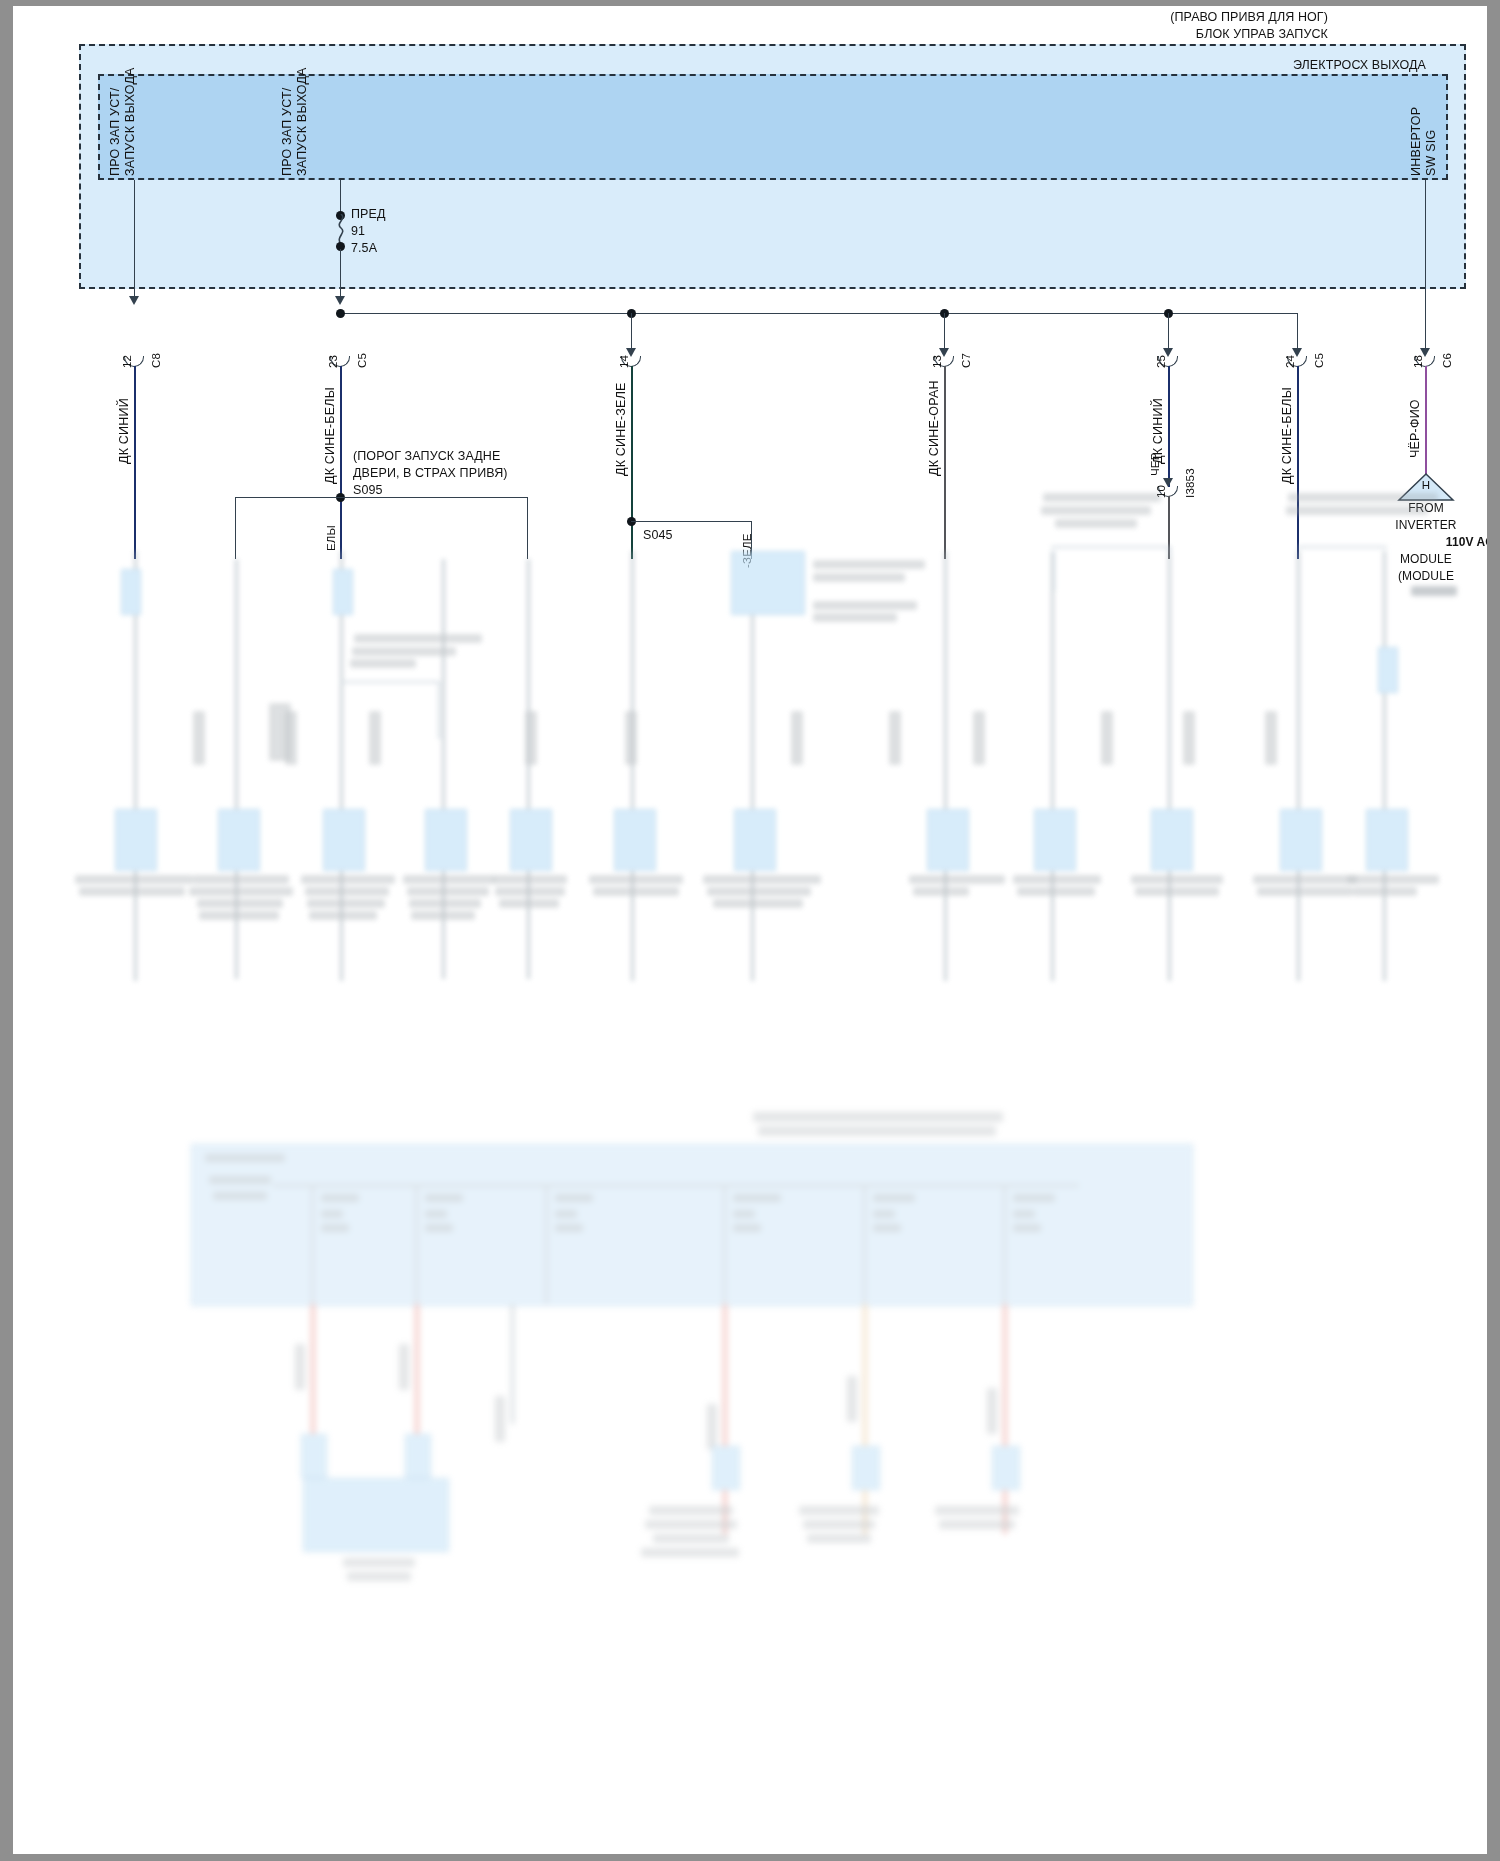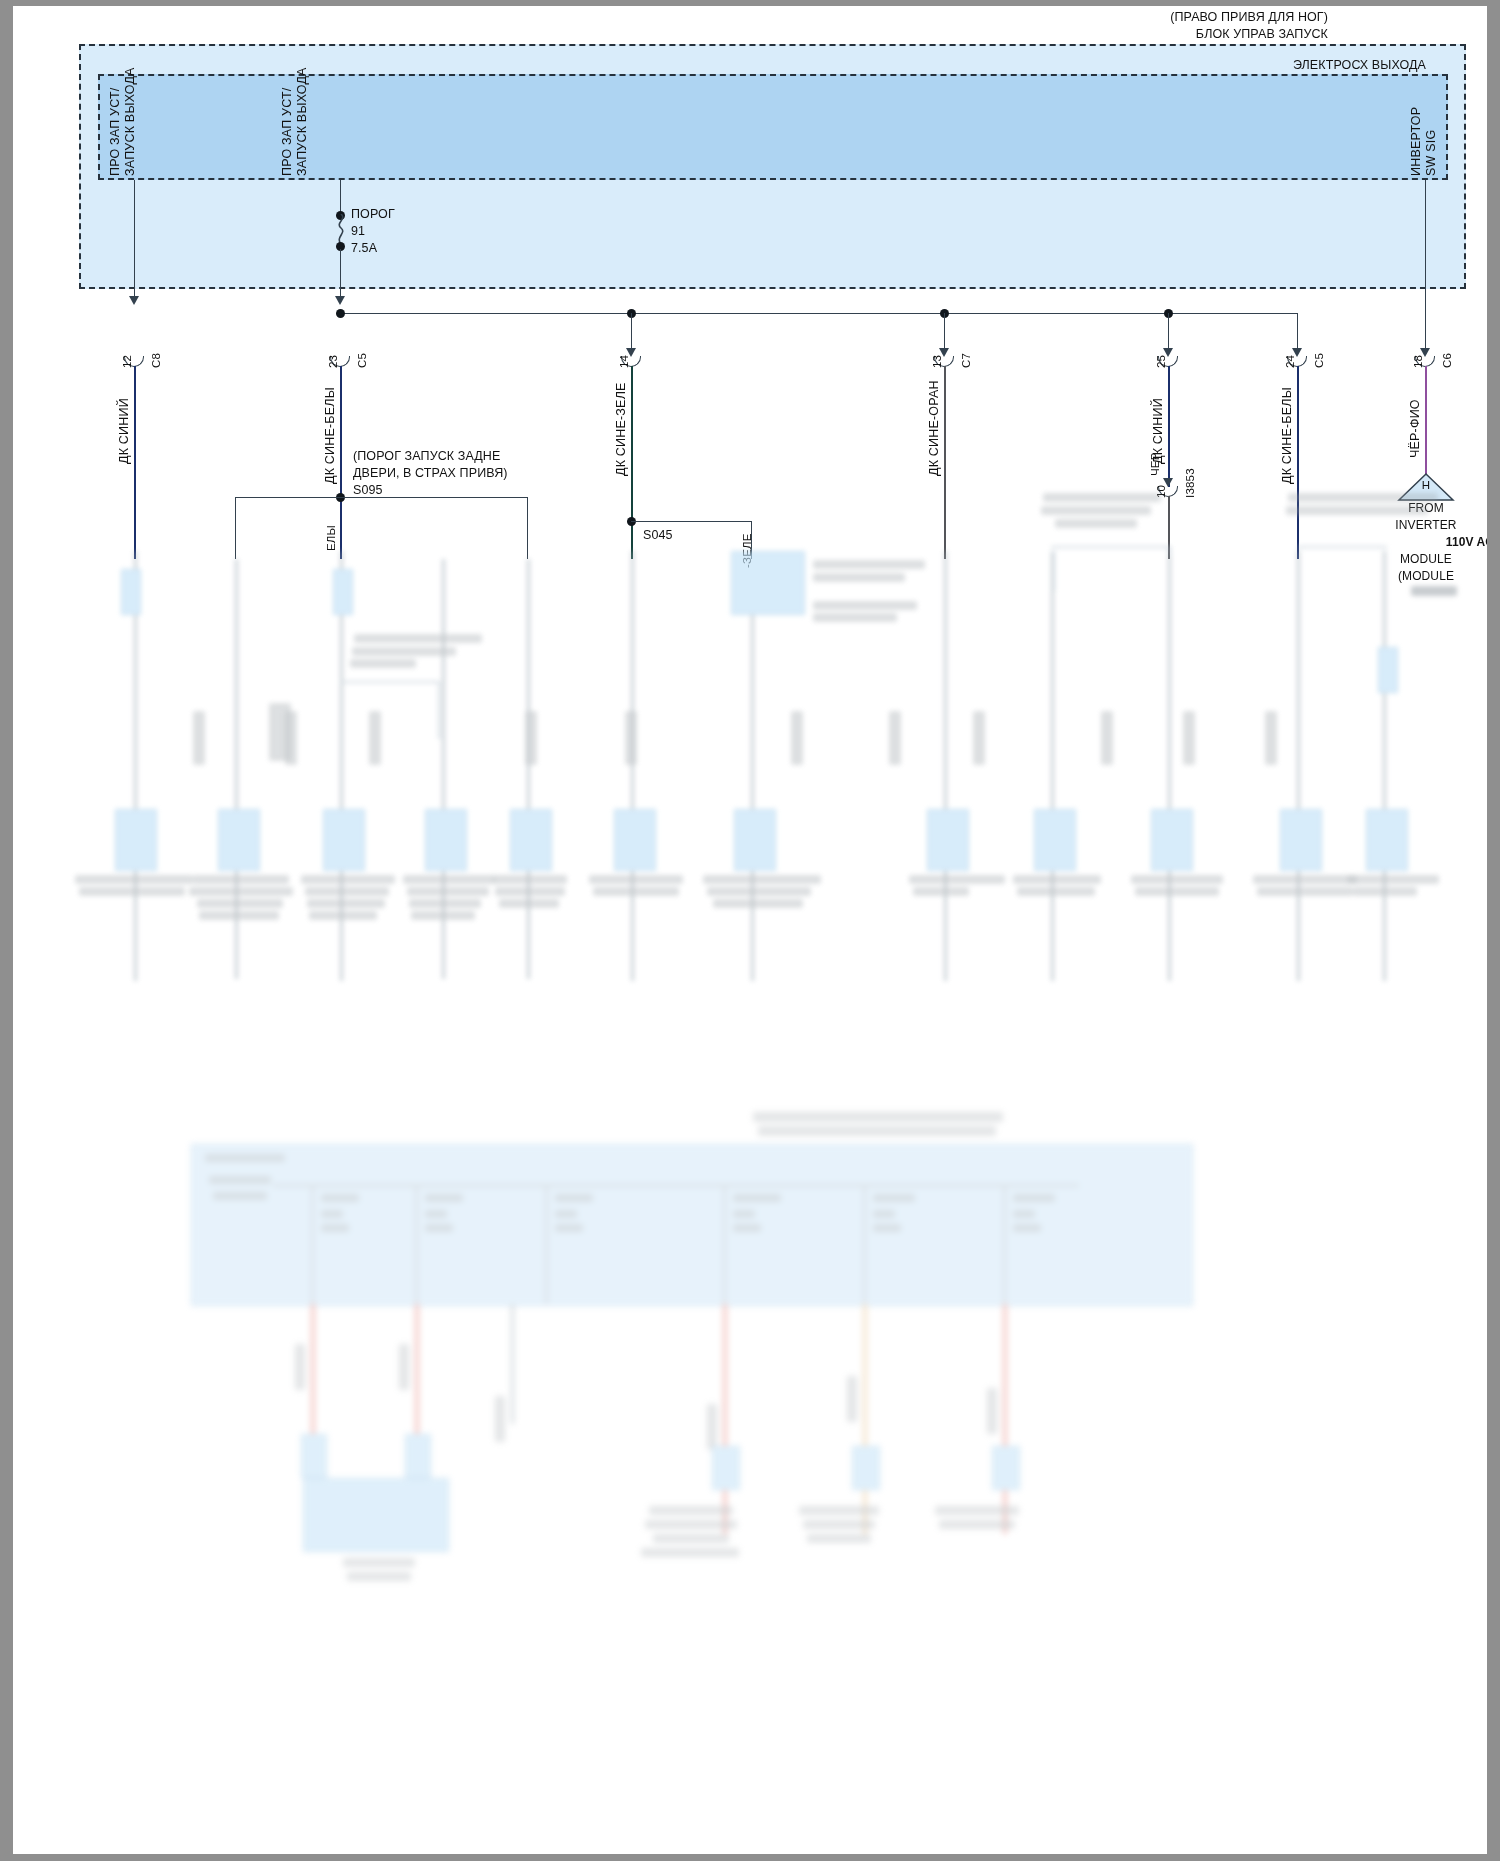--- a/index.html
+++ b/index.html
@@ -87,21 +87,21 @@
     <div class="arrow dn" style="left:115.5px;top:290px;"></div>
 
     <div class="vline" style="left:327px;top:174px;height:36px;"></div>
     <div class="dot" style="left:322.5px;top:205px;"></div>
     <div class="fuse" style="left:321px;top:208px;">
       <svg width="14" height="30" viewBox="0 0 14 30">
         <path d="M7 0 C13 5,1 9,7 14 C13 19,1 23,7 30" fill="none" stroke="#33414e" stroke-width="1.6"></path>
       </svg>
     </div>
     <div class="dot" style="left:322.5px;top:236px;"></div>
-    <div class="lbl" style="left:338px;top:201px;">ПОРОГ</div>
+    <div class="lbl" style="left:338px;top:201px;">ПРЕД</div>
     <div class="lbl" style="left:338px;top:218px;">91</div>
     <div class="lbl" style="left:338px;top:235px;">7.5A</div>
 
     <div class="vline" style="left:327px;top:243px;height:54px;"></div>
     <div class="arrow dn" style="left:321.5px;top:290px;"></div>
 
     <div class="hline" style="left:327px;top:307px;width:957px;"></div>
 
     <div class="dot" style="left:322.5px;top:303px;"></div>
     <div class="dot" style="left:613.5px;top:303px;"></div>

